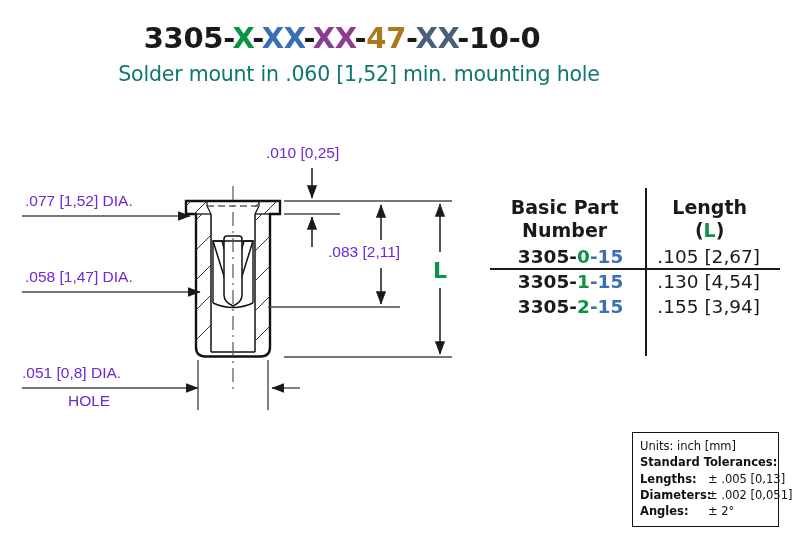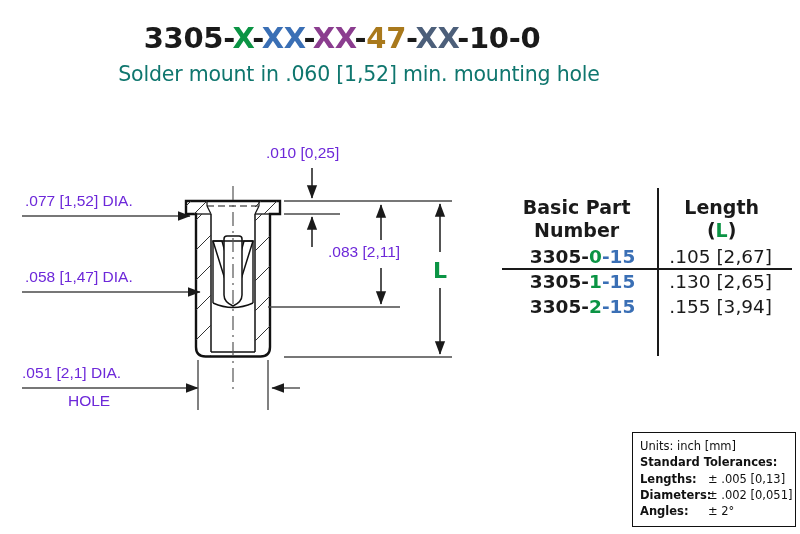--- a/index.html
+++ b/index.html
@@ -67,21 +67,21 @@
     position: absolute;
     font-family: "DejaVu Sans", sans-serif;
     font-size: 22px;
     font-weight: bold;
     white-space: nowrap;
   }
 
   
   #spec-table {
     position: absolute;
-    left: 502px;
+    left: 490px;
     top: 196px;
     width: 290px;
   }
   #spec-table table {
     border-collapse: collapse;
     font-family: "DejaVu Sans", sans-serif;
   }
   #spec-table th {
     font-size: 19px;
     font-weight: bold;
@@ -117,21 +117,21 @@
     width: 290px;
     height: 2px;
     background: #1a1a1a;
   }
 
   
   #tolerance-box {
     position: absolute;
     left: 632px;
     top: 432px;
-    width: 164px;
+    width: 147px;
     border: 1.5px solid #111;
     padding: 5px 7px 6px 7px;
     box-sizing: border-box;
     font-family: "DejaVu Sans", sans-serif;
     font-size: 11.5px;
     line-height: 1.42;
     color: #111;
     background: #fff;
   }
   #tolerance-box .tol-line { white-space: nowrap; }
@@ -273,21 +273,21 @@
 
   <g>
     <line x1="284" y1="357" x2="452" y2="357" stroke="#4a4a4a" stroke-width="1.3"></line>
     <line x1="440" y1="252" x2="440" y2="204" stroke="#1a1a1a" stroke-width="1.5" marker-end="url(#arrEnd)"></line>
     <line x1="440" y1="288" x2="440" y2="354" stroke="#1a1a1a" stroke-width="1.5" marker-end="url(#arrEnd)"></line>
   </g>
 </svg>
 
 <div class="dim-label" style="left:25px; top:192px;">.077 [1,52] DIA.</div>
 <div class="dim-label" style="left:25px; top:268px;">.058 [1,47] DIA.</div>
-<div class="dim-label" style="left:22px; top:364px;">.051 [2,1] DIA.</div>
+<div class="dim-label" style="left:22px; top:364px;">.051 [0,8] DIA.</div>
 <div class="dim-label" style="left:68px; top:392px;">HOLE</div>
 <div class="dim-label" style="left:266px; top:144px;">.010 [0,25]</div>
 <div class="dim-label" style="left:328px; top:243px;">.083 [2,11]</div>
 <div id="label-l" style="left: 433px; top: 258px; color: rgb(11, 148, 68);">L</div>
 
 <div id="spec-table">
   <div class="vdiv"></div>
   <div class="hdiv"></div>
   <table>
     <thead>
@@ -305,21 +305,21 @@
       </tr>
     </thead>
     <tbody id="table-body">
 
     <tr>
           <td class="pn"><span style="color: rgb(26, 26, 26);">3305-</span><span style="color: rgb(11, 148, 68);">0</span><span style="color: rgb(58, 111, 181);">-15</span></td>
           <td class="len">.105 [2,67]</td>
         </tr>
         <tr>
           <td class="pn"><span style="color: rgb(26, 26, 26);">3305-</span><span style="color: rgb(11, 148, 68);">1</span><span style="color: rgb(58, 111, 181);">-15</span></td>
-          <td class="len">.130 [2,65]</td>
+          <td class="len">.130 [4,54]</td>
         </tr>
         <tr>
           <td class="pn"><span style="color: rgb(26, 26, 26);">3305-</span><span style="color: rgb(11, 148, 68);">2</span><span style="color: rgb(58, 111, 181);">-15</span></td>
           <td class="len">.155 [3,94]</td>
         </tr>
       </tbody>
   </table>
 </div>
 
 <div id="tolerance-box">

